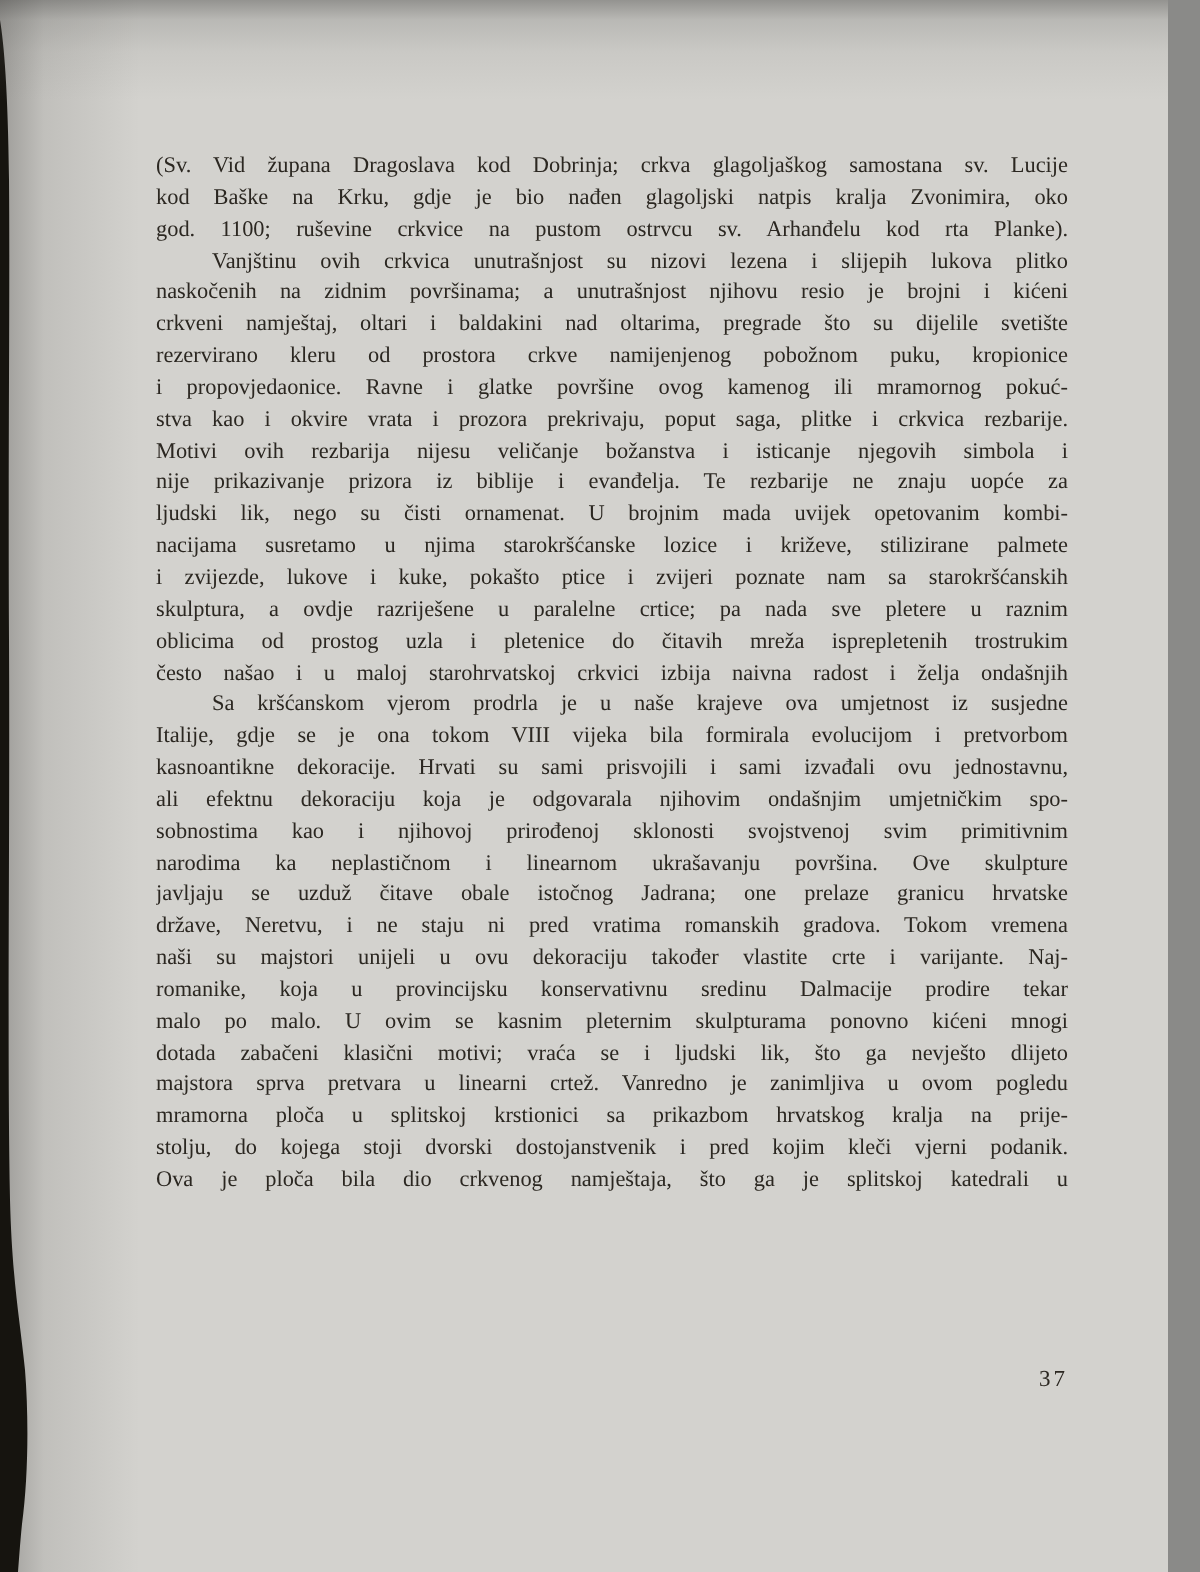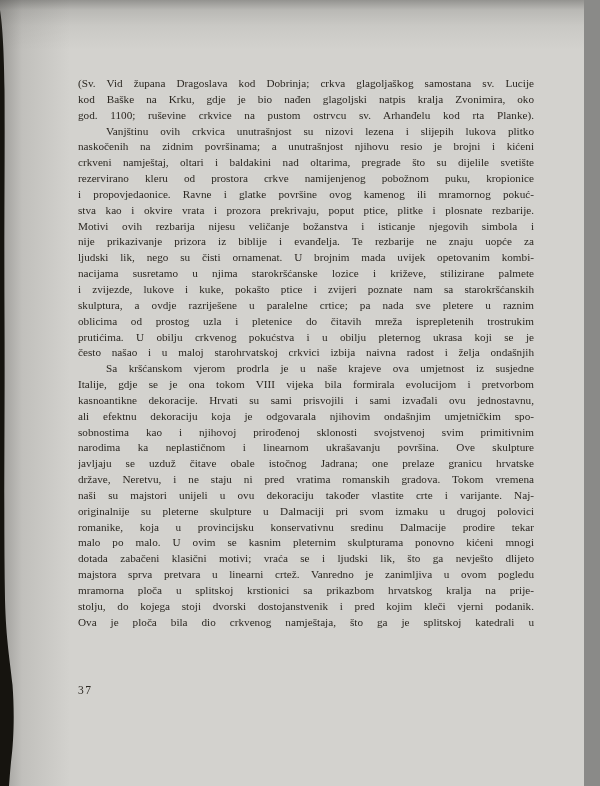--- a/index.html
+++ b/index.html
@@ -66,21 +66,21 @@
     text-align-last: justify;
     white-space: normal;
   }
   .line.indent { text-indent: 28px; }
   .line.no-stretch { text-align-last: left; }
   .pagenum {
     position: absolute;
     left: 78px;
     top: 684px;
     width: 456px;
-    text-align: left;
+    text-align: right;
     z-index: 4;
     color: var(--ink, #2b2721);
     font-size: 11.5px;
     letter-spacing: 1.5px;
   }
 </style>
 </head>
 <body>
 
 <div class="scan">
@@ -101,42 +101,40 @@
         <div class="line">(Sv. Vid župana Dragoslava kod Dobrinja; crkva glagoljaškog samostana sv. Lucije</div>
         <div class="line">kod Baške na Krku, gdje je bio nađen glagoljski natpis kralja Zvonimira, oko</div>
         <div class="line">god. 1100; ruševine crkvice na pustom ostrvcu sv. Arhanđelu kod rta Planke).</div>
       </div>
       <div class="para">
         <div class="line indent">Vanjštinu ovih crkvica unutrašnjost su nizovi lezena i slijepih lukova plitko</div>
         <div class="line">naskočenih na zidnim površinama; a unutrašnjost njihovu resio je brojni i kićeni</div>
         <div class="line">crkveni namještaj, oltari i baldakini nad oltarima, pregrade što su dijelile svetište</div>
         <div class="line">rezervirano kleru od prostora crkve namijenjenog pobožnom puku, kropionice</div>
         <div class="line">i propovjedaonice. Ravne i glatke površine ovog kamenog ili mramornog pokuć-</div>
-        <div class="line">stva kao i okvire vrata i prozora prekrivaju, poput ptice, plitke i plosnate rezbarije.</div>
+        <div class="line">stva kao i okvire vrata i prozora prekrivaju, poput saga, plitke i crkvica rezbarije.</div>
         <div class="line">Motivi ovih rezbarija nijesu veličanje božanstva i isticanje njegovih simbola i</div>
         <div class="line">nije prikazivanje prizora iz biblije i evanđelja. Te rezbarije ne znaju uopće za</div>
         <div class="line">ljudski lik, nego su čisti ornamenat. U brojnim mada uvijek opetovanim kombi-</div>
         <div class="line">nacijama susretamo u njima starokršćanske lozice i križeve, stilizirane palmete</div>
         <div class="line">i zvijezde, lukove i kuke, pokašto ptice i zvijeri poznate nam sa starokršćanskih</div>
         <div class="line">skulptura, a ovdje razriješene u paralelne crtice; pa nada sve pletere u raznim</div>
         <div class="line">oblicima od prostog uzla i pletenice do čitavih mreža isprepletenih trostrukim</div>
-        <div class="line">prutićima. U obilju crkvenog pokućstva i u obilju pleternog ukrasa koji se je</div>
         <div class="line">često našao i u maloj starohrvatskoj crkvici izbija naivna radost i želja ondašnjih</div>
       </div>
       <div class="para">
         <div class="line indent">Sa kršćanskom vjerom prodrla je u naše krajeve ova umjetnost iz susjedne</div>
         <div class="line">Italije, gdje se je ona tokom VIII vijeka bila formirala evolucijom i pretvorbom</div>
         <div class="line">kasnoantikne dekoracije. Hrvati su sami prisvojili i sami izvađali ovu jednostavnu,</div>
         <div class="line">ali efektnu dekoraciju koja je odgovarala njihovim ondašnjim umjetničkim spo-</div>
         <div class="line">sobnostima kao i njihovoj prirođenoj sklonosti svojstvenoj svim primitivnim</div>
         <div class="line">narodima ka neplastičnom i linearnom ukrašavanju površina. Ove skulpture</div>
         <div class="line">javljaju se uzduž čitave obale istočnog Jadrana; one prelaze granicu hrvatske</div>
         <div class="line">države, Neretvu, i ne staju ni pred vratima romanskih gradova. Tokom vremena</div>
         <div class="line">naši su majstori unijeli u ovu dekoraciju također vlastite crte i varijante. Naj-</div>
-        <div class="line">originalnije su pleterne skulpture u Dalmaciji pri svom izmaku u drugoj polovici</div>
         <div class="line">romanike, koja u provincijsku konservativnu sredinu Dalmacije prodire tekar</div>
         <div class="line">malo po malo. U ovim se kasnim pleternim skulpturama ponovno kićeni mnogi</div>
         <div class="line">dotada zabačeni klasični motivi; vraća se i ljudski lik, što ga nevješto dlijeto</div>
         <div class="line">majstora sprva pretvara u linearni crtež. Vanredno je zanimljiva u ovom pogledu</div>
         <div class="line">mramorna ploča u splitskoj krstionici sa prikazbom hrvatskog kralja na prije-</div>
         <div class="line">stolju, do kojega stoji dvorski dostojanstvenik i pred kojim kleči vjerni podanik.</div>
         <div class="line">Ova je ploča bila dio crkvenog namještaja, što ga je splitskoj katedrali u</div>
       </div>
     </div>
 

